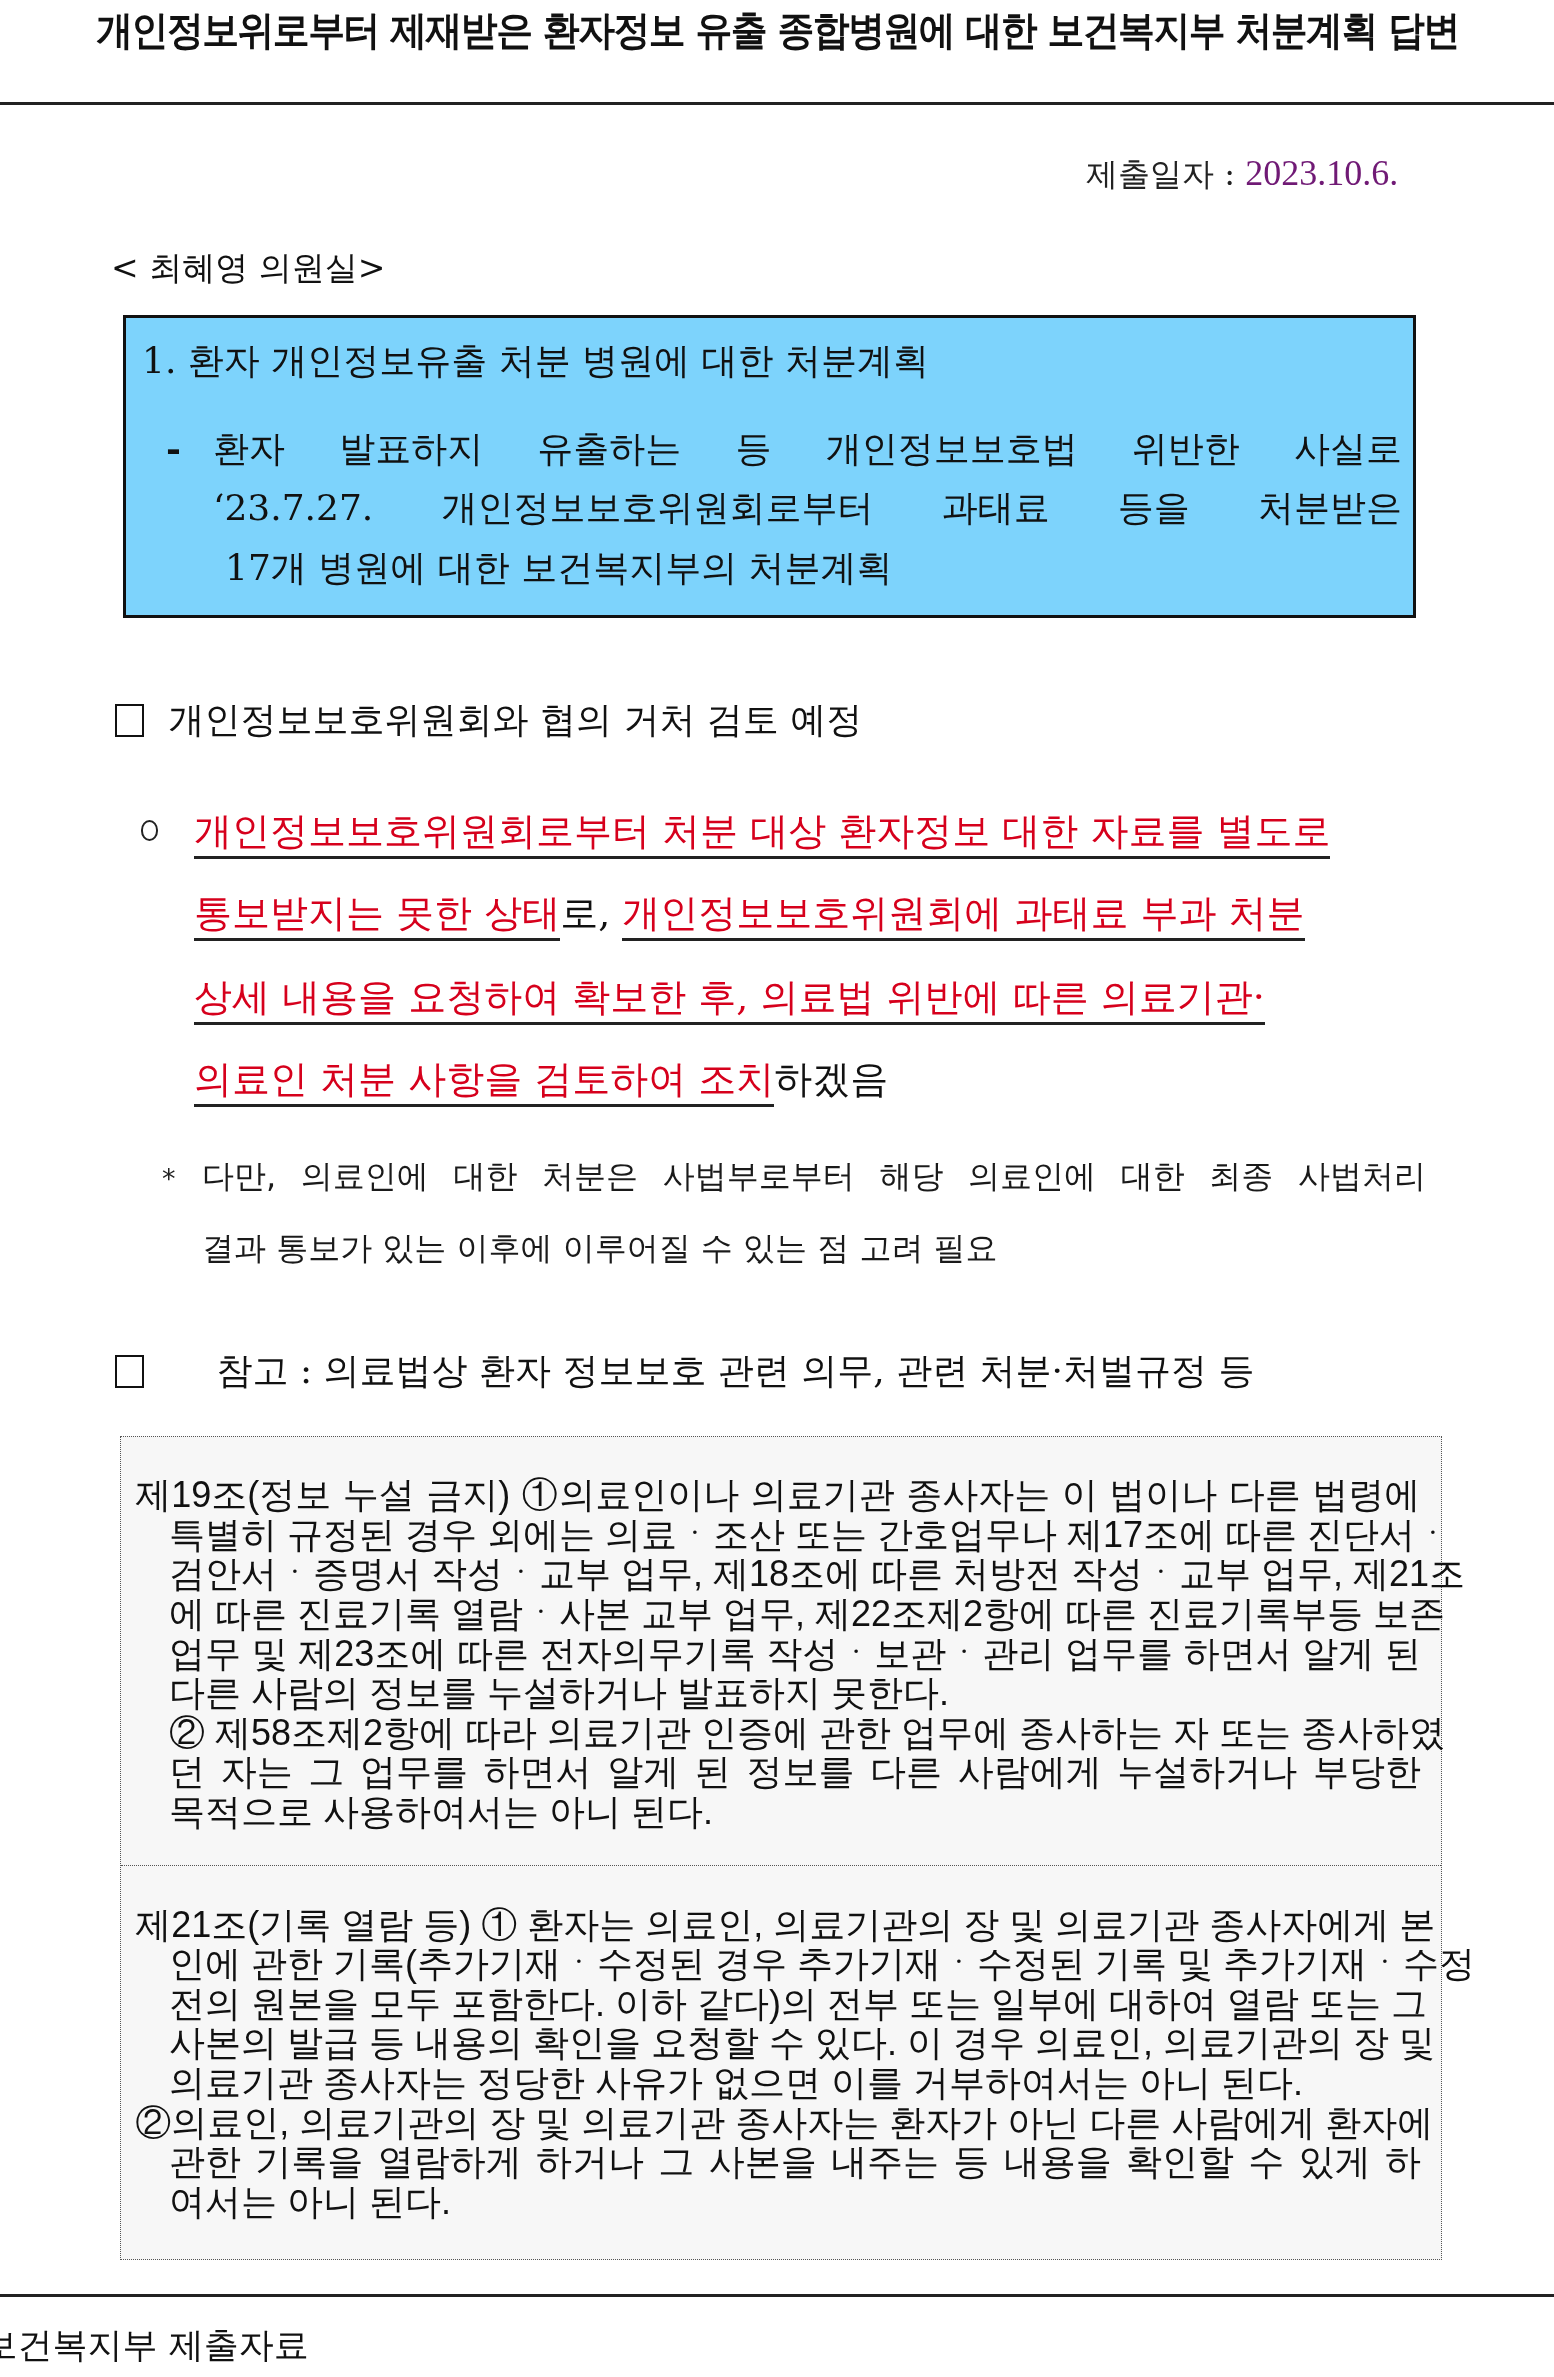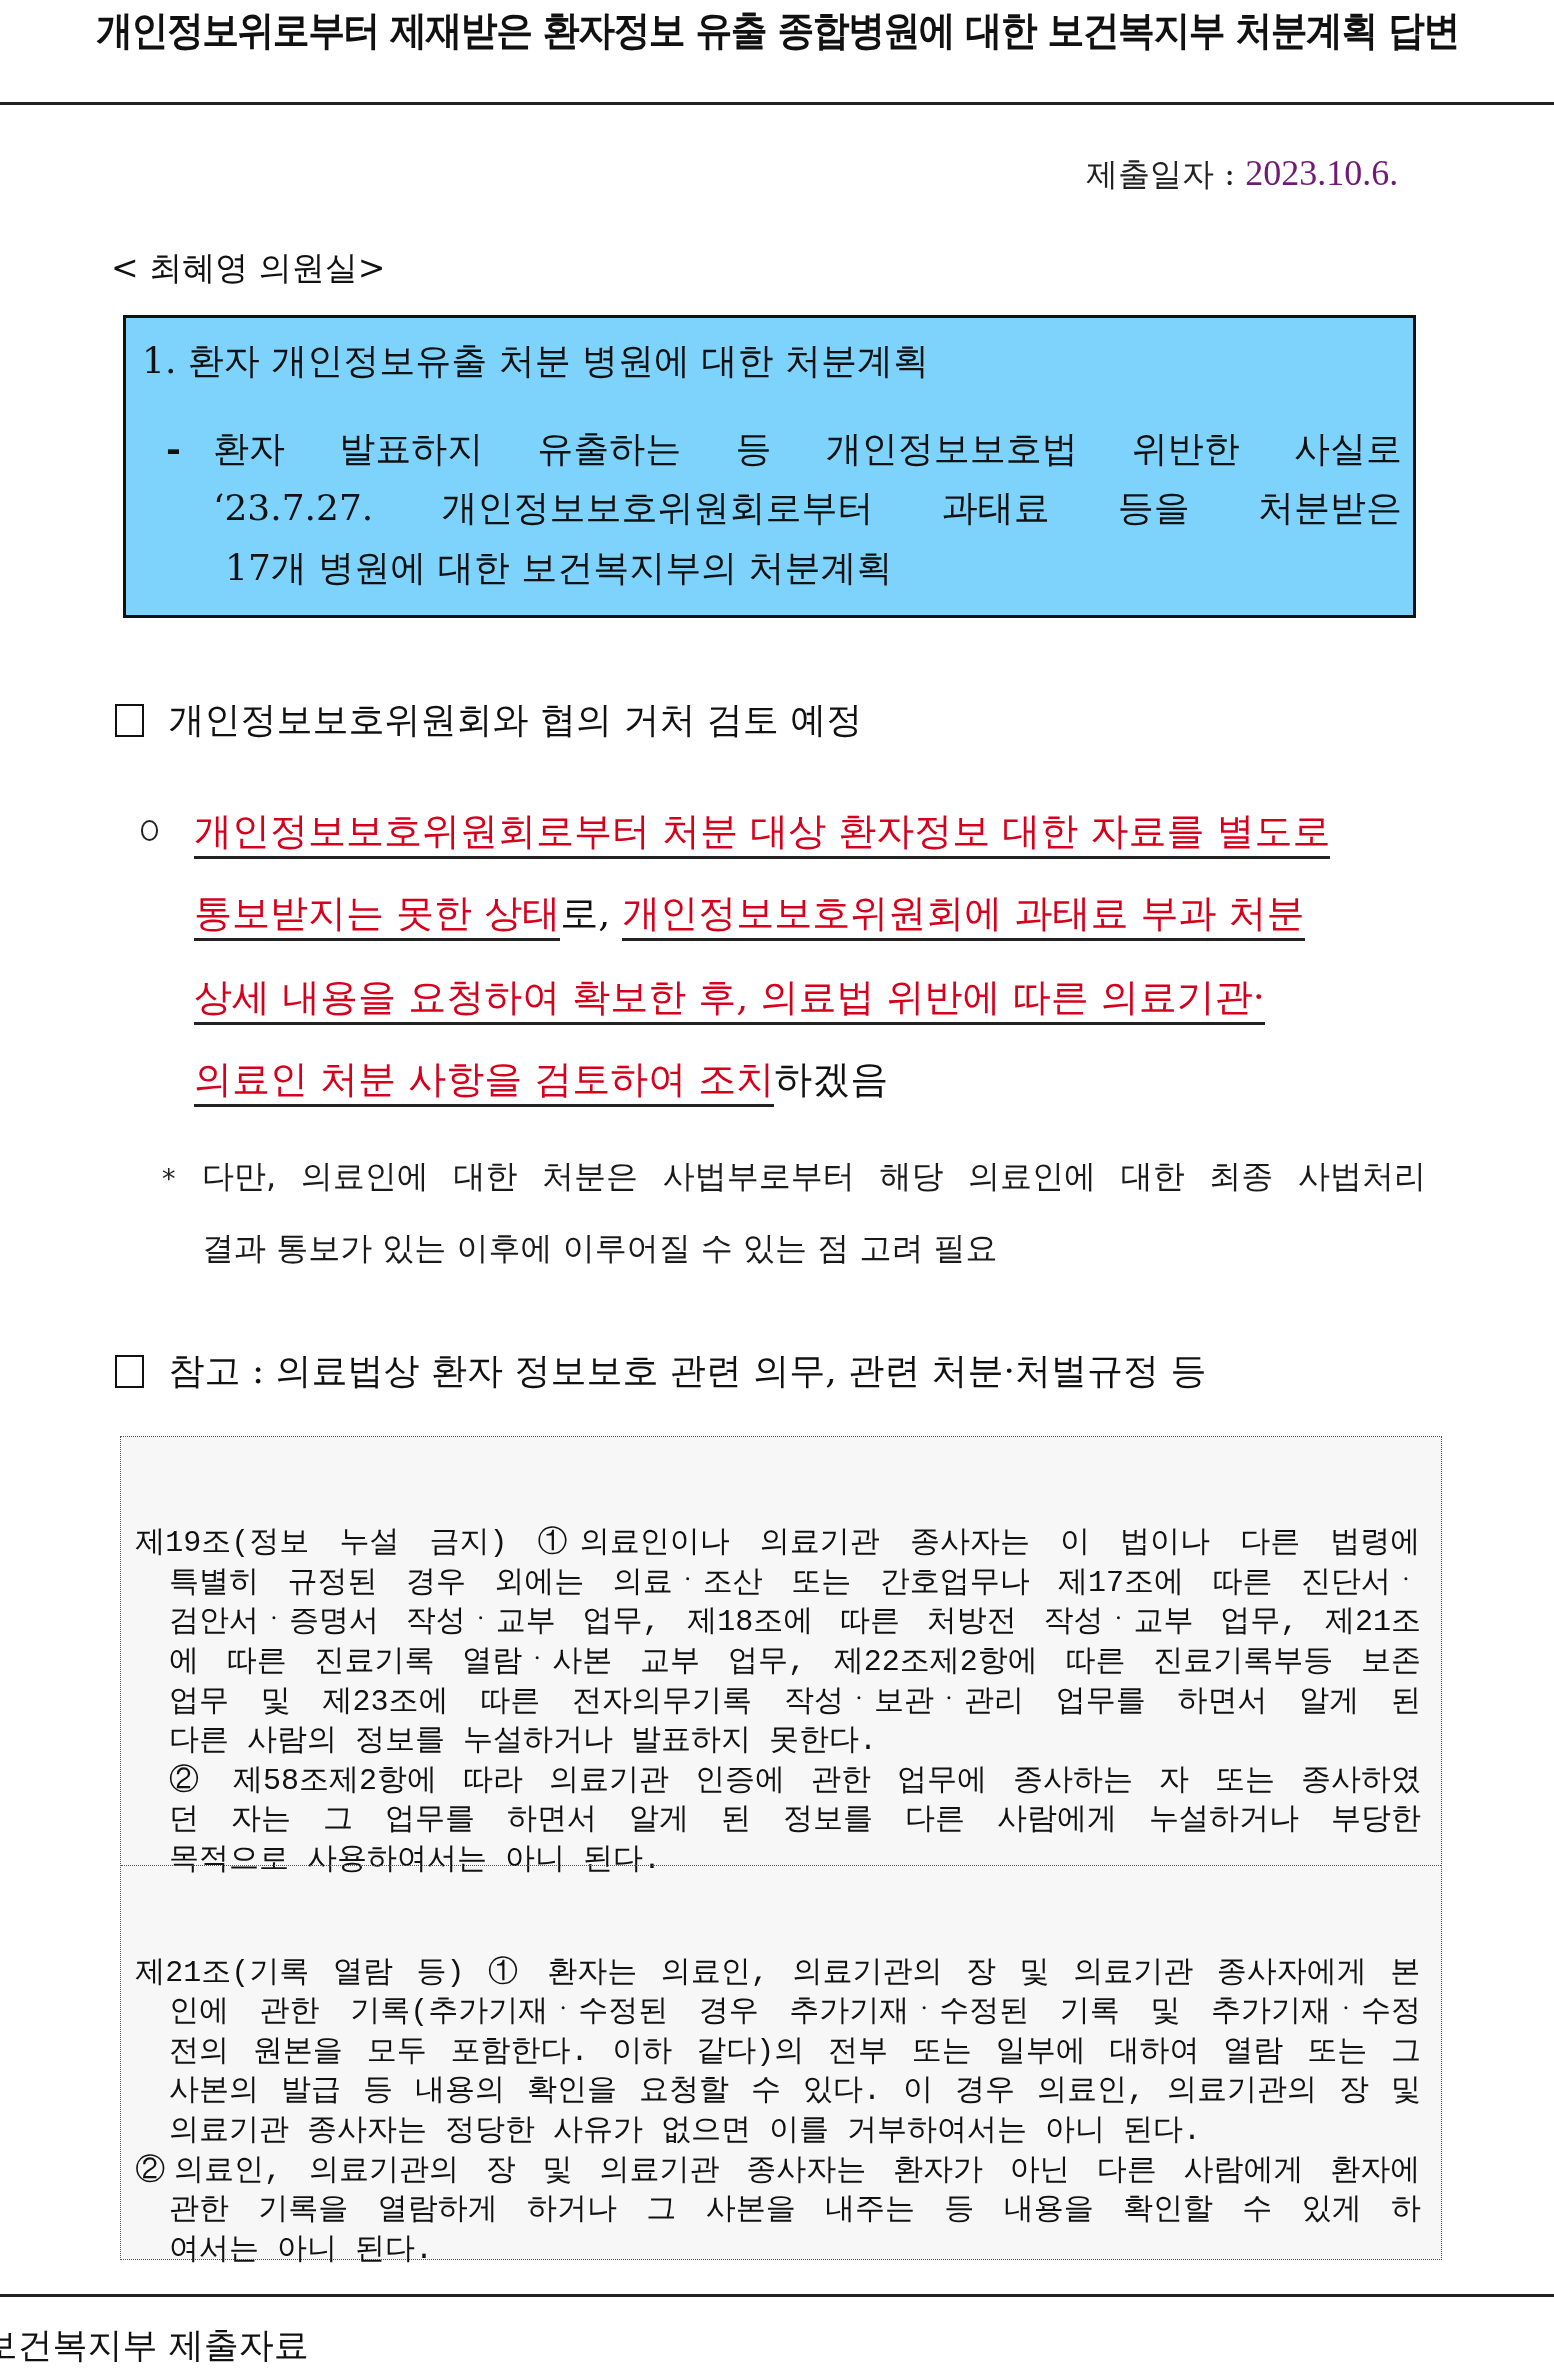--- a/index.html
+++ b/index.html
@@ -114,21 +114,21 @@
     }
     .heading .checkbox {
       width: 28.5px;
       height: 33px;
       border: 2.4px solid #111111;
       box-sizing: border-box;
       margin-right: 25px;
       display: inline-block;
     }
     .heading.h1 { top: 696px; }
-    .heading.h2 { top: 1347px; }
+    .heading.h2 { top: 1347px; gap: 48px; }
     .bullet-circle {
       position: absolute;
       left: 141px;
       top: 820px;
       width: 17.4px;
       height: 20.6px;
       border: 2px solid #222222;
       border-radius: 50%;
       box-sizing: border-box;
     }
@@ -179,30 +179,29 @@
     .law-divider {
       position: absolute;
       left: 0;
       top: 428px;
       width: 100%;
       height: 0;
       border-top: 1.6px dotted #555555;
     }
     .law-line {
       position: absolute;
-      font-family: Liberation Mono, monospace;
-      font-size: 30px;
+      font-family: Liberation Sans, sans-serif;
+      font-size: 36px;
       line-height: 40px;
       color: #111111;
       white-space: nowrap;
       left: 48px;
       width: 1252px;
       text-align: justify;
       text-align-last: justify;
-      margin-top: 48px;
     }
     .law-line.first { left: 14.3px; width: 1285px; }
     .law-line.last { text-align-last: left; }
     .footer-rule {
       position: absolute;
       left: 0;
       top: 2294px;
       width: 1555px;
       height: 3.2px;
       background: #222222;

